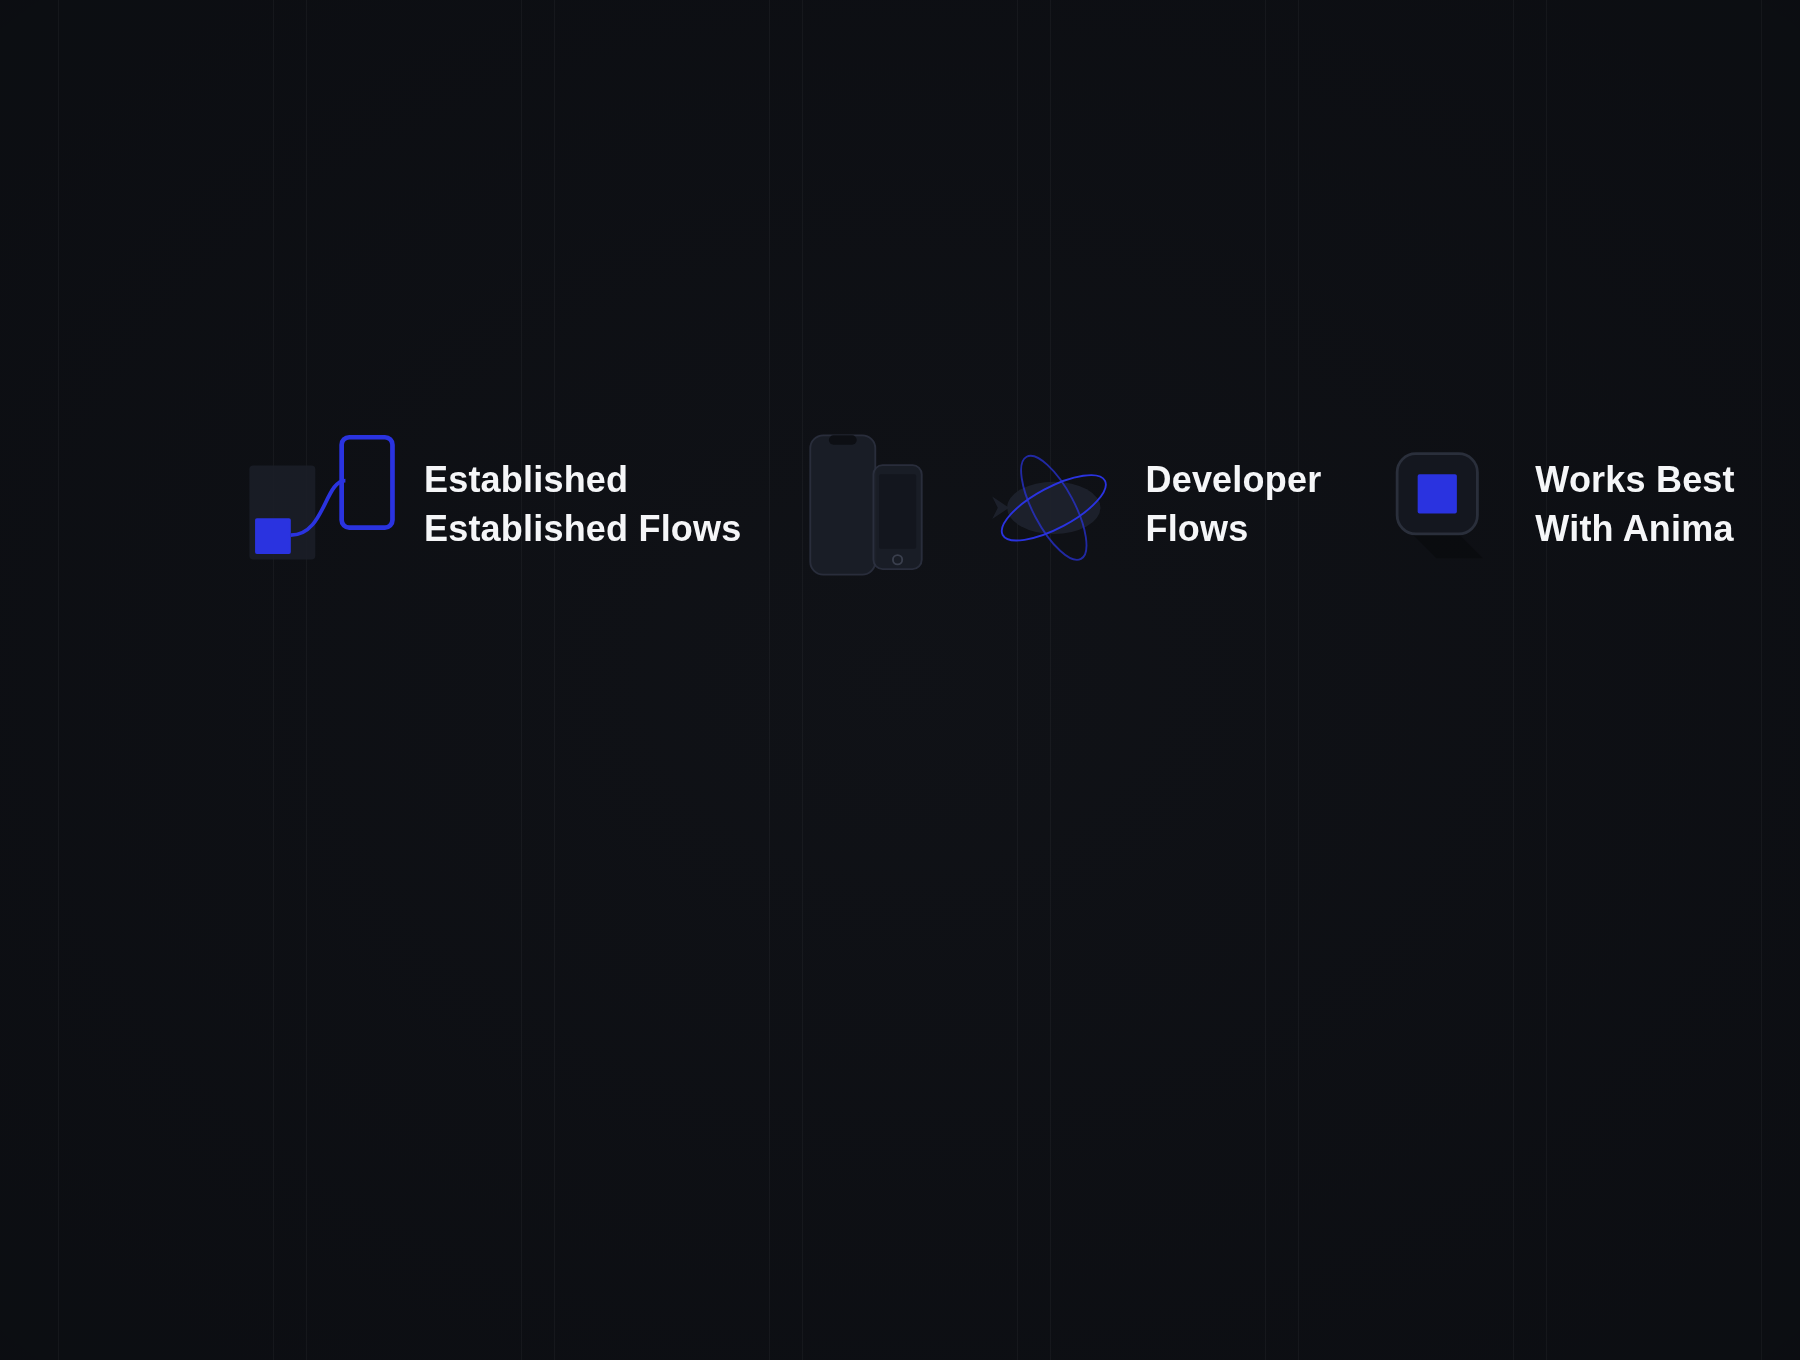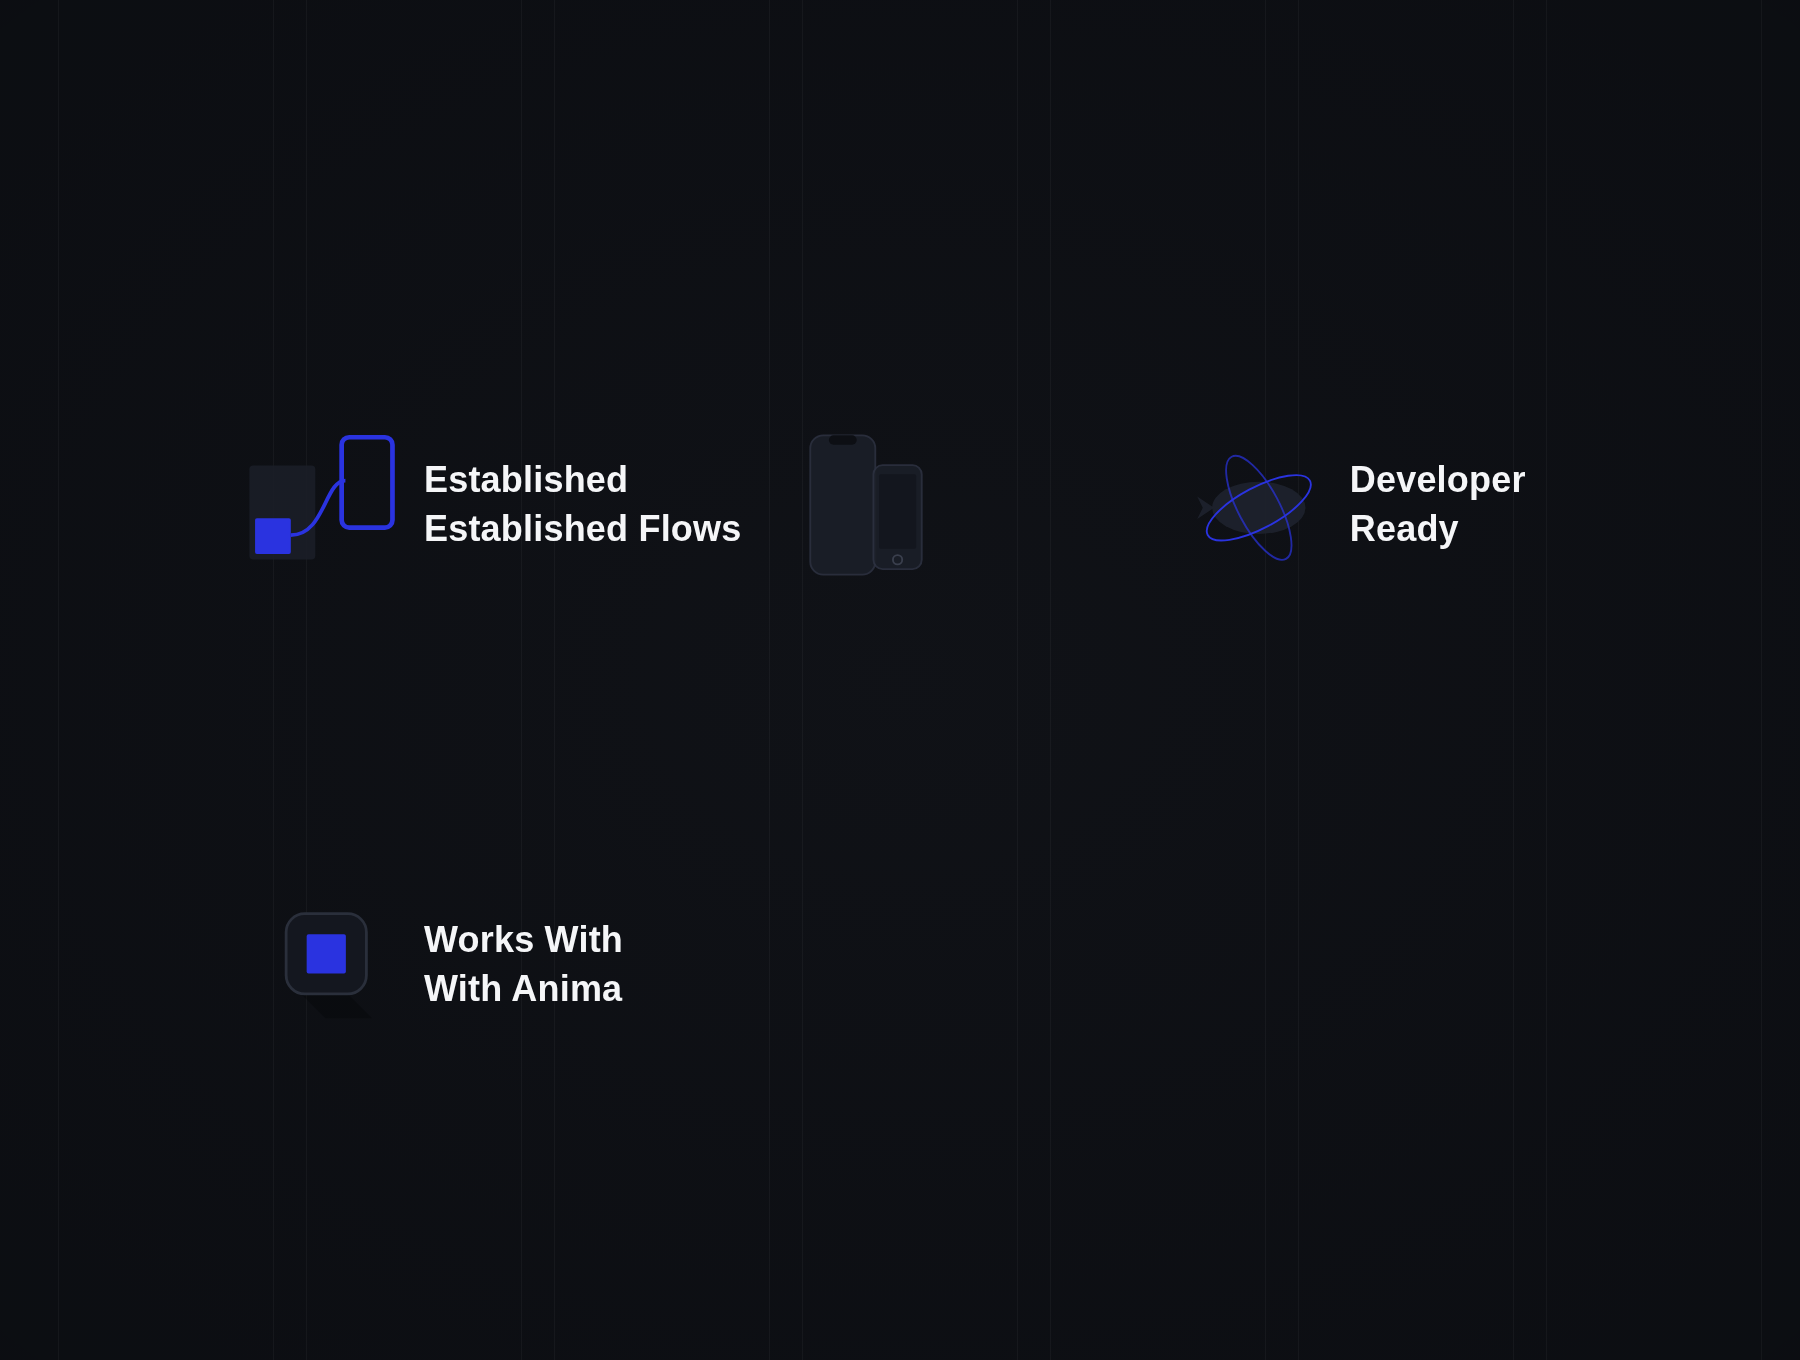--- a/index.html
+++ b/index.html
@@ -37,21 +37,21 @@
       bottom: 0;
       border-left: 1px solid rgba(255,255,255,0.04);
       border-right: 1px solid rgba(255,255,255,0.04);
     }
     .features {
       position: absolute;
       left: 270px;
       top: 430px;
       width: 1260px;
       display: grid;
-      grid-template-columns: 1fr 1fr 1fr;
+      grid-template-columns: 1fr 1fr 1fr 1fr;
       row-gap: 310px;
       column-gap: 60px;
     }
     .feature {
       display: flex;
       align-items: center;
       gap: 24px;
     }
     .icon-wrap {
       width: 130px;
@@ -128,34 +128,34 @@
         <ellipse cx="78" cy="78" rx="50" ry="28" fill="#1e222c" opacity="0.95"></ellipse>
 
         <path d="M30 78 L12 66 L18 78 L12 90 Z" fill="#1e222c" opacity="0.95"></path>
 
         <ellipse cx="78" cy="78" rx="62" ry="22" fill="none" stroke="#2a33e0" stroke-width="2" transform="rotate(-28 78 78)"></ellipse>
         <ellipse cx="78" cy="78" rx="62" ry="22" fill="none" stroke="#2a33e0" stroke-width="2" transform="rotate(62 78 78)" opacity="0.7"></ellipse>
       </svg>
     </div>
     <div class="feature-text">
       <span class="line">Developer</span>
-      <span class="line">Ready</span>
+      <span class="line">Flows</span>
     </div>
   </div>
 
   <div class="feature">
     <div class="icon-wrap">
       <svg width="150" height="150" viewBox="0 0 150 150" style="margin-left:-10px;">
 
         <path d="M48 60 L120 132 L70 132 L30 92 Z" fill="#000000" opacity="0.25"></path>
 
         <rect x="28" y="20" width="86" height="86" rx="20" fill="#14171f" stroke="#2a2f3b" stroke-width="3"></rect>
 
         <rect x="50" y="42" width="42" height="42" rx="2" fill="#2a33e0"></rect>
       </svg>
     </div>
     <div class="feature-text">
-      <span class="line">Works With</span>
+      <span class="line">Works Best</span>
       <span class="line">With Anima</span>
     </div>
   </div>
 
 </div>
 
 </body></html>

